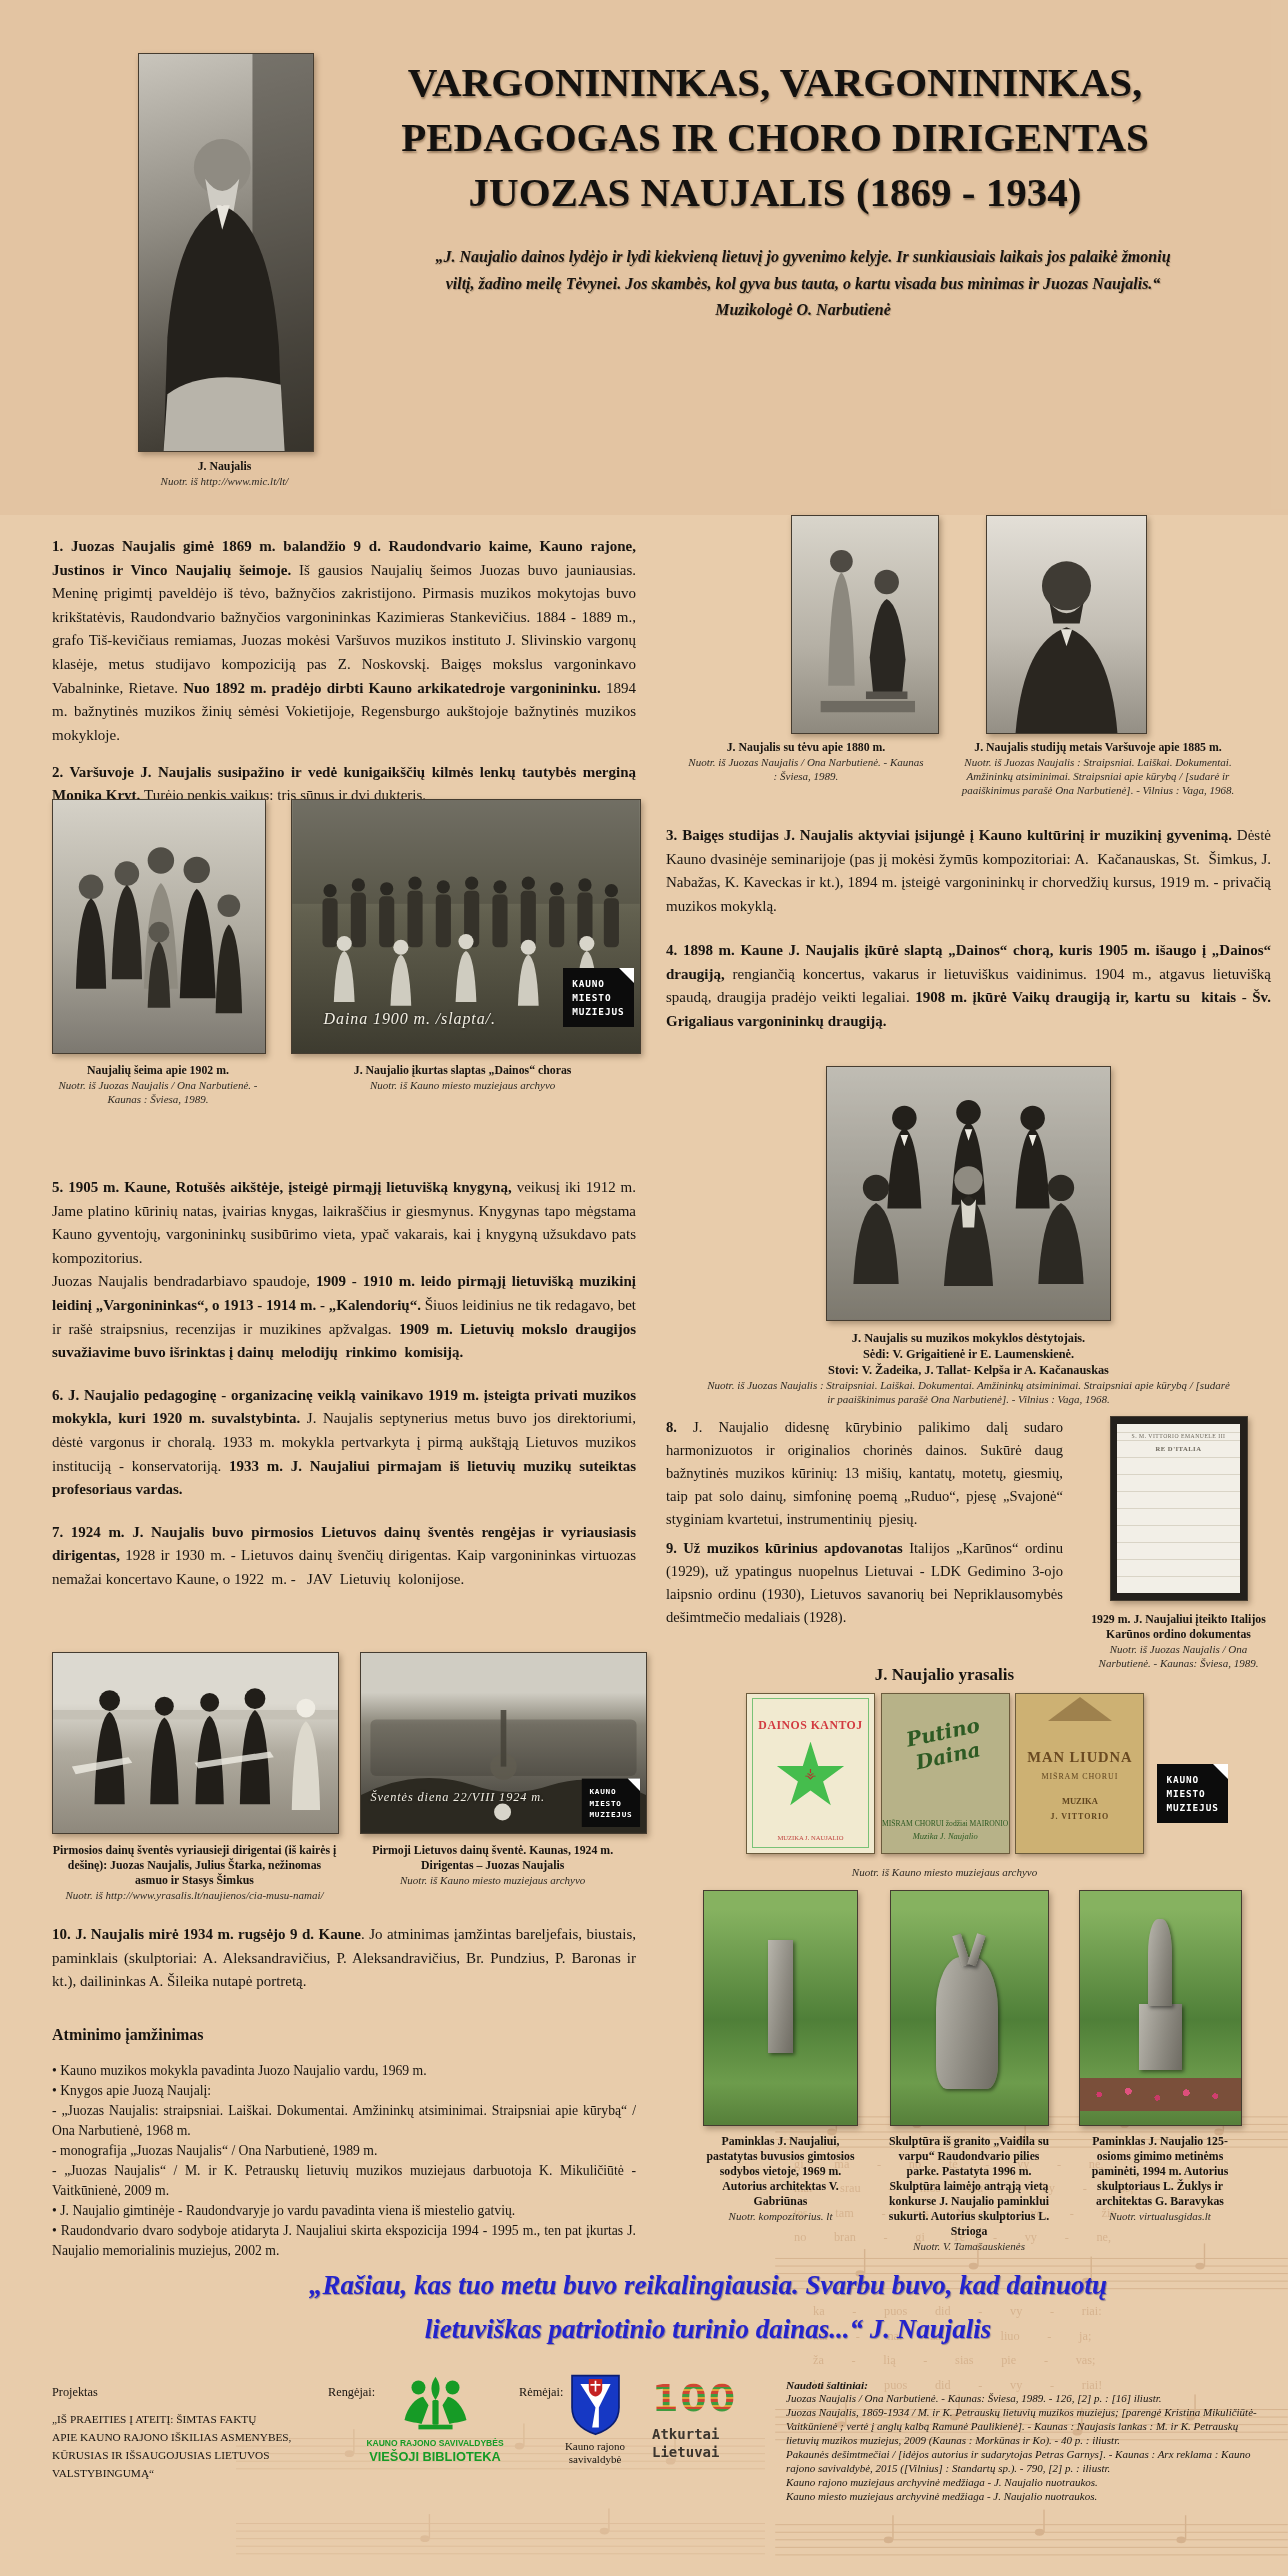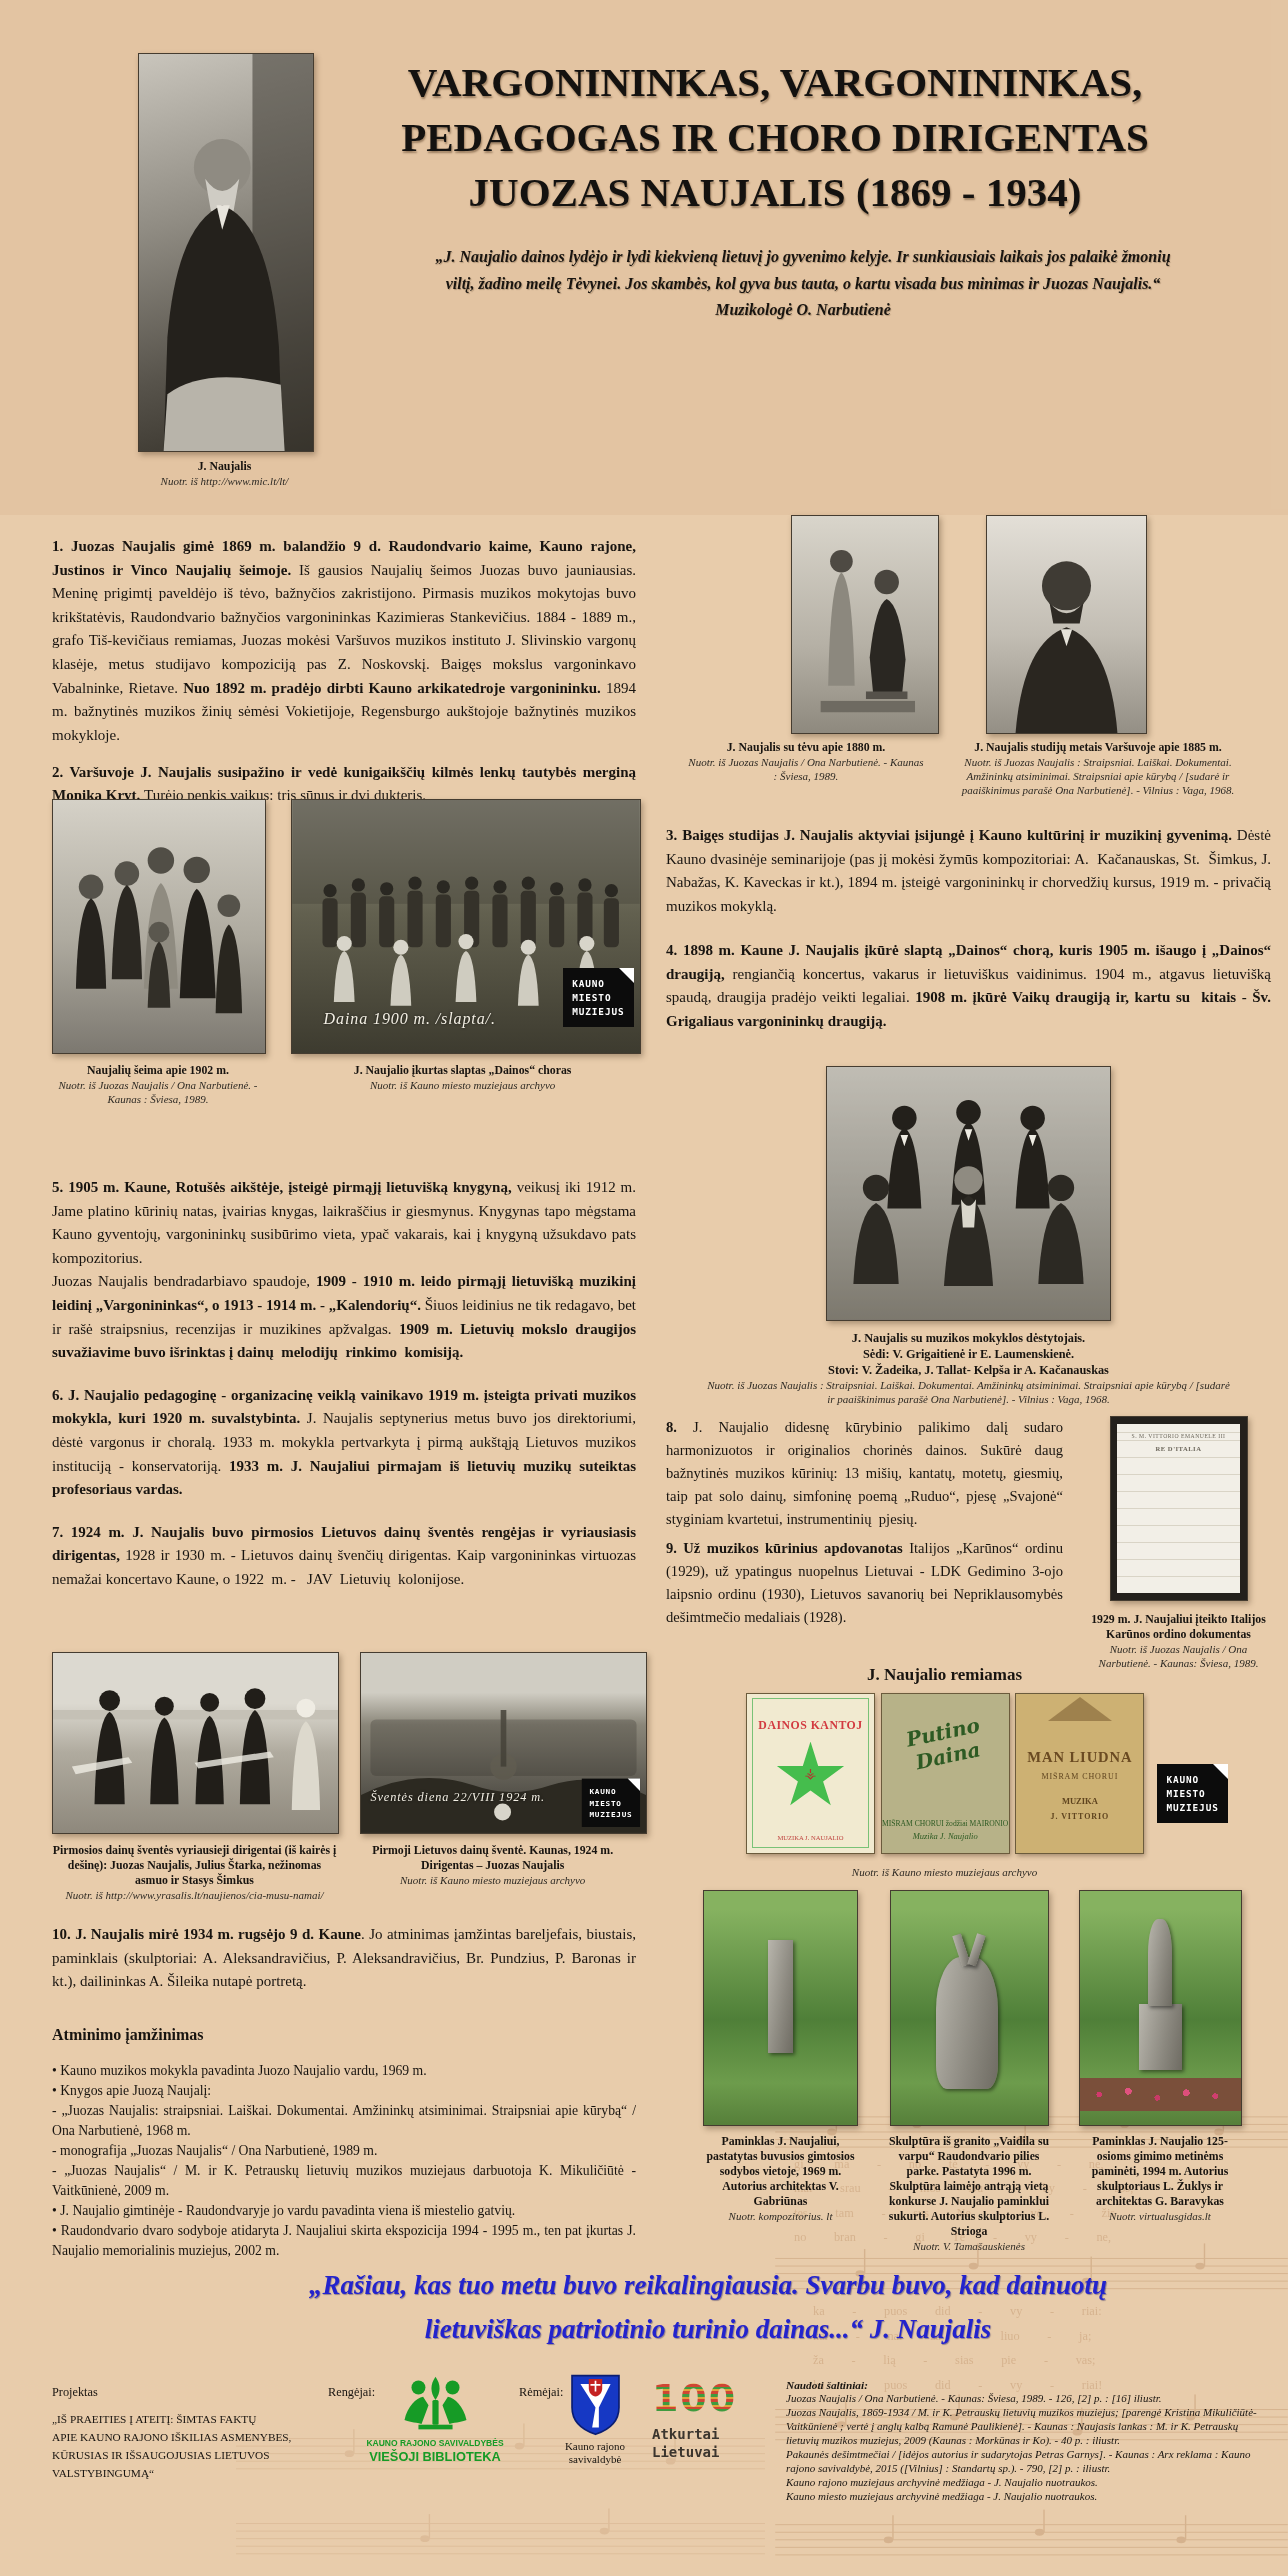--- a/index.html
+++ b/index.html
@@ -435,21 +435,21 @@
             <div style="margin-top:5.7px;font-size:6.6px;font-weight:bold;">RE D'ITALIA</div>
           </div>
         </div>
         <div class="cap" style="margin-top:11px;">1929 m. J. Naujaliui įteikto Italijos Karūnos ordino dokumentas</div>
         <div class="crd">Nuotr. iš Juozas Naujalis / Ona Narbutienė. - Kaunas: Šviesa, 1989.</div>
       </div>
     </div>
   </div>
 
   <div class="rcol" style="top:1665px;">
-    <div class="h2" style="width:397px;margin-left:80px;text-align:center;font-size:17px;">J.  Naujalio  remiamas</div>
+    <div class="h2" style="width:397px;margin-left:80px;text-align:center;font-size:17px;">J.  Naujalio  yrasalis</div>
     <div style="display:flex;gap:5.7px;margin-left:80px;margin-top:7.6px;">
       <div class="cover cv1">
         <div class="frame"></div>
         <div class="t">DAINOS KANTOJ</div>
         <div class="star"></div>
         <div class="lyre">⚶</div>
         <div class="s">MUZIKA J. NAUJALIO</div>
       </div>
       <div class="cover cv2">
         <div class="t">Putino Daina</div>

